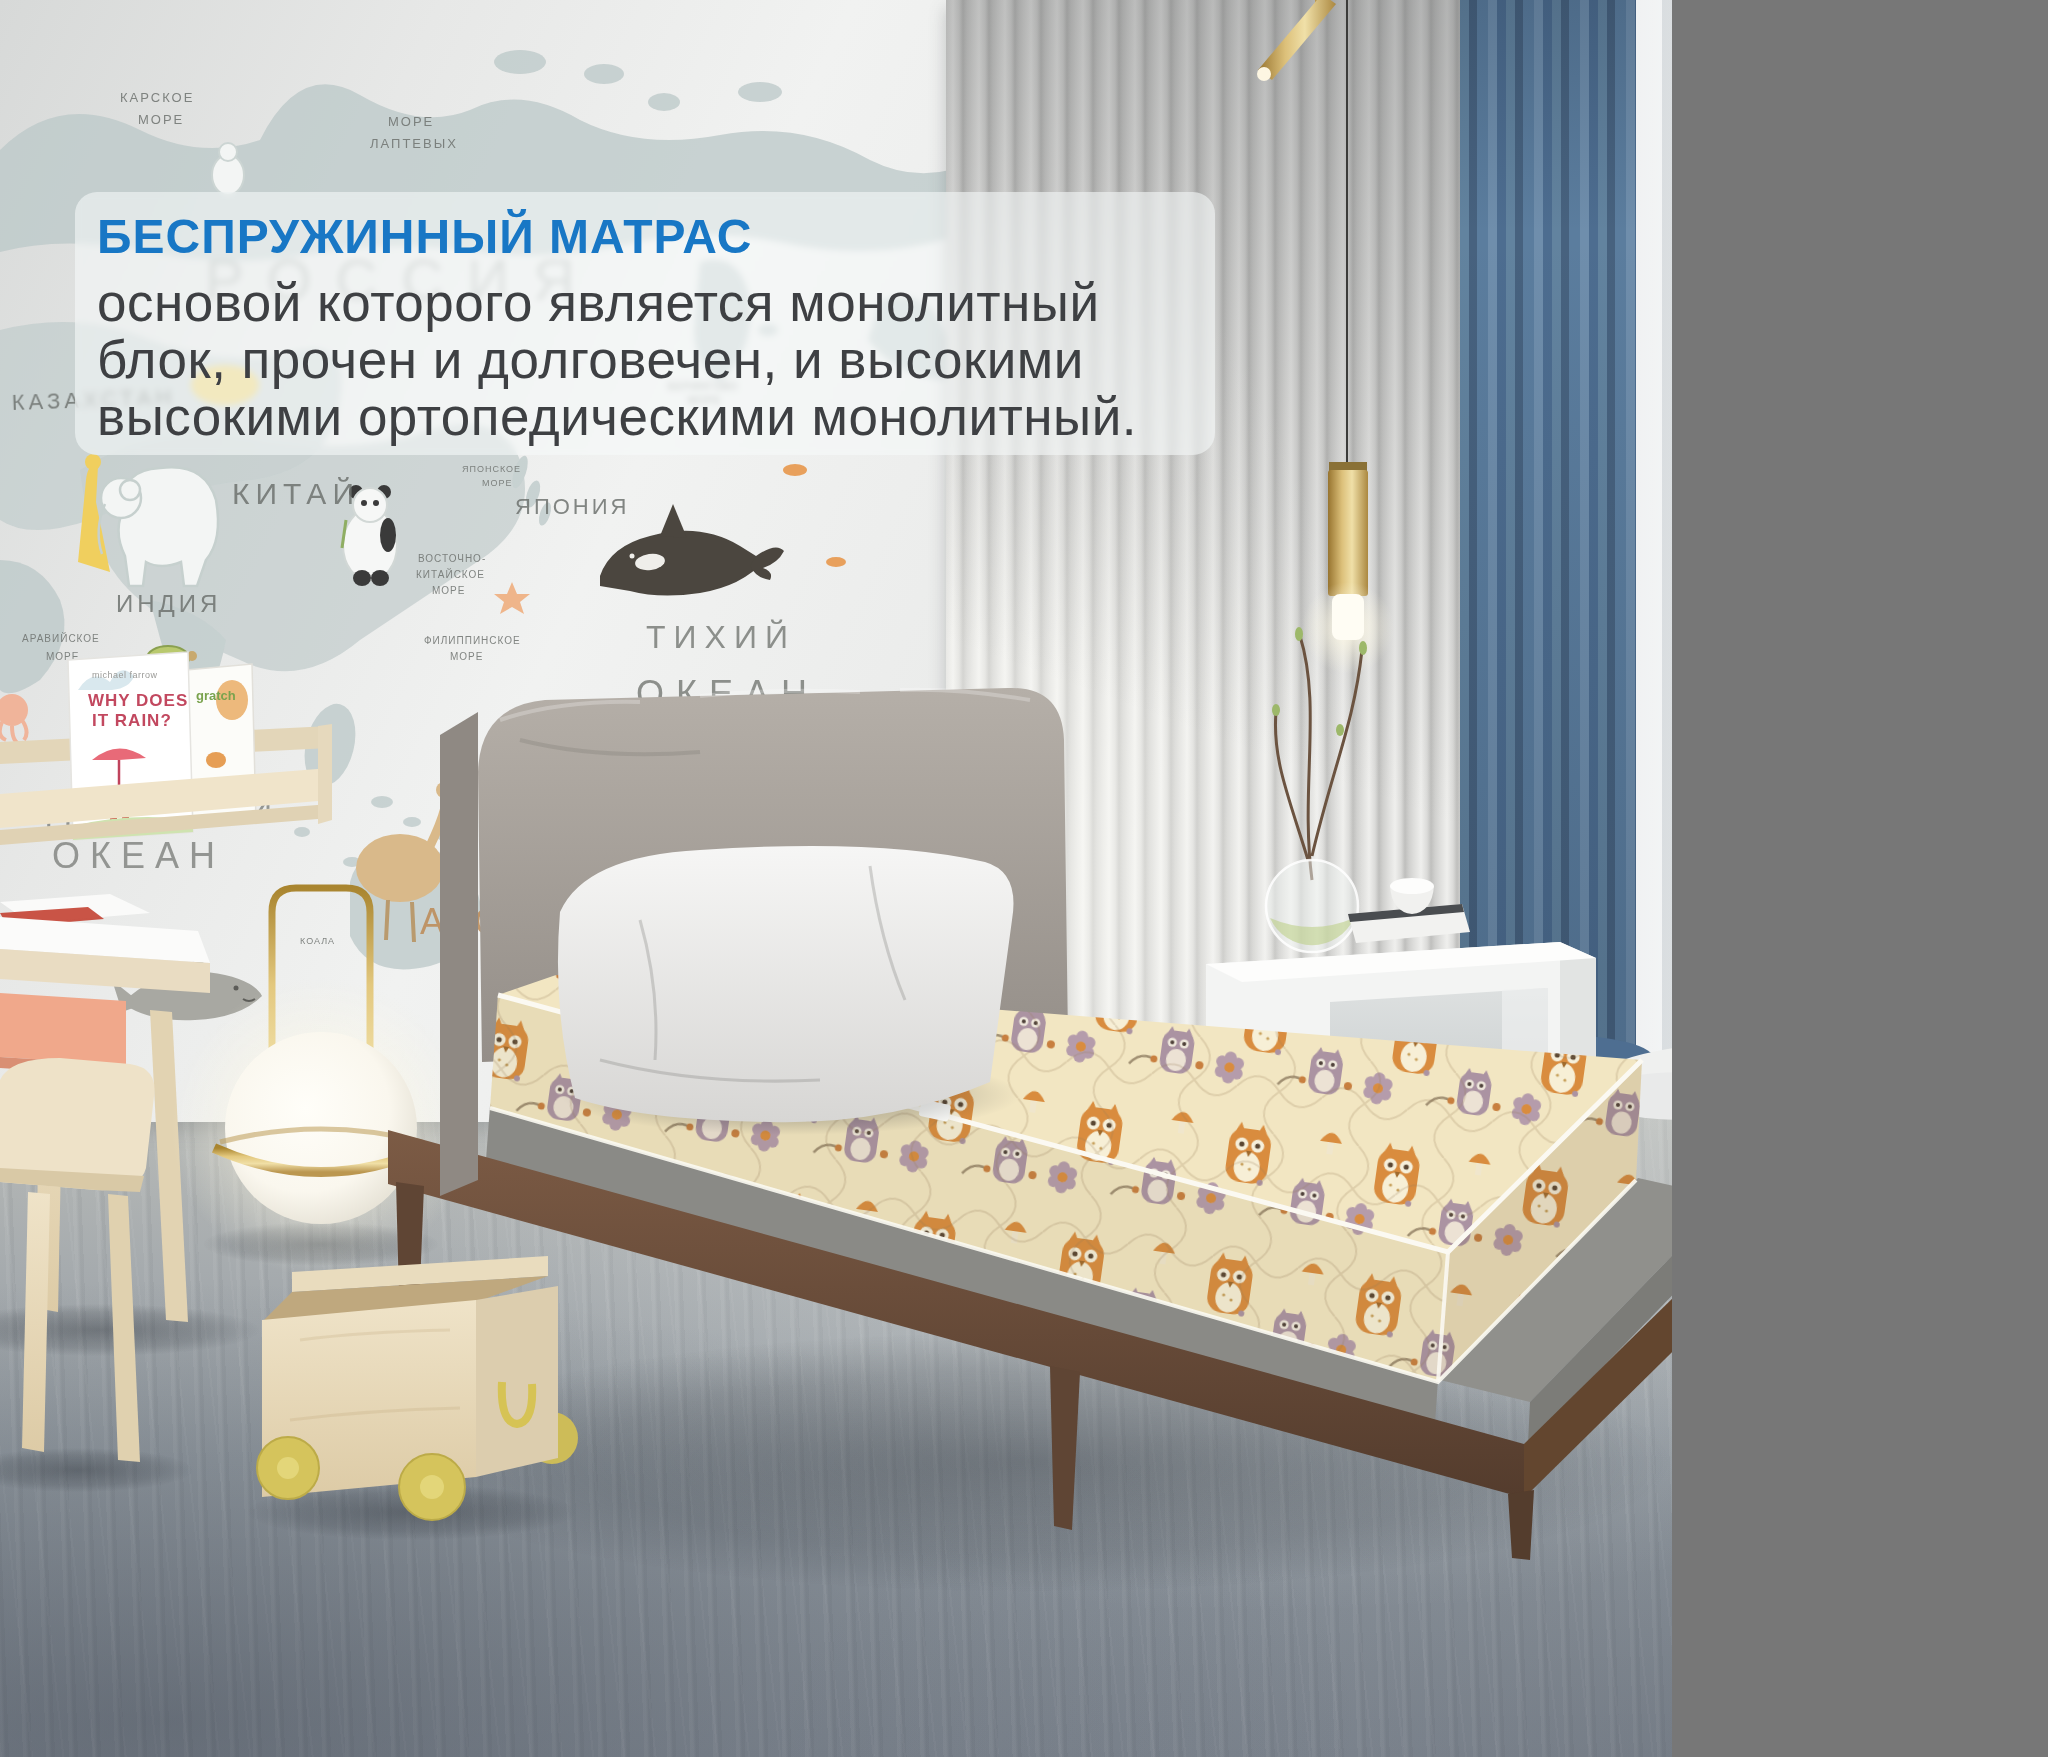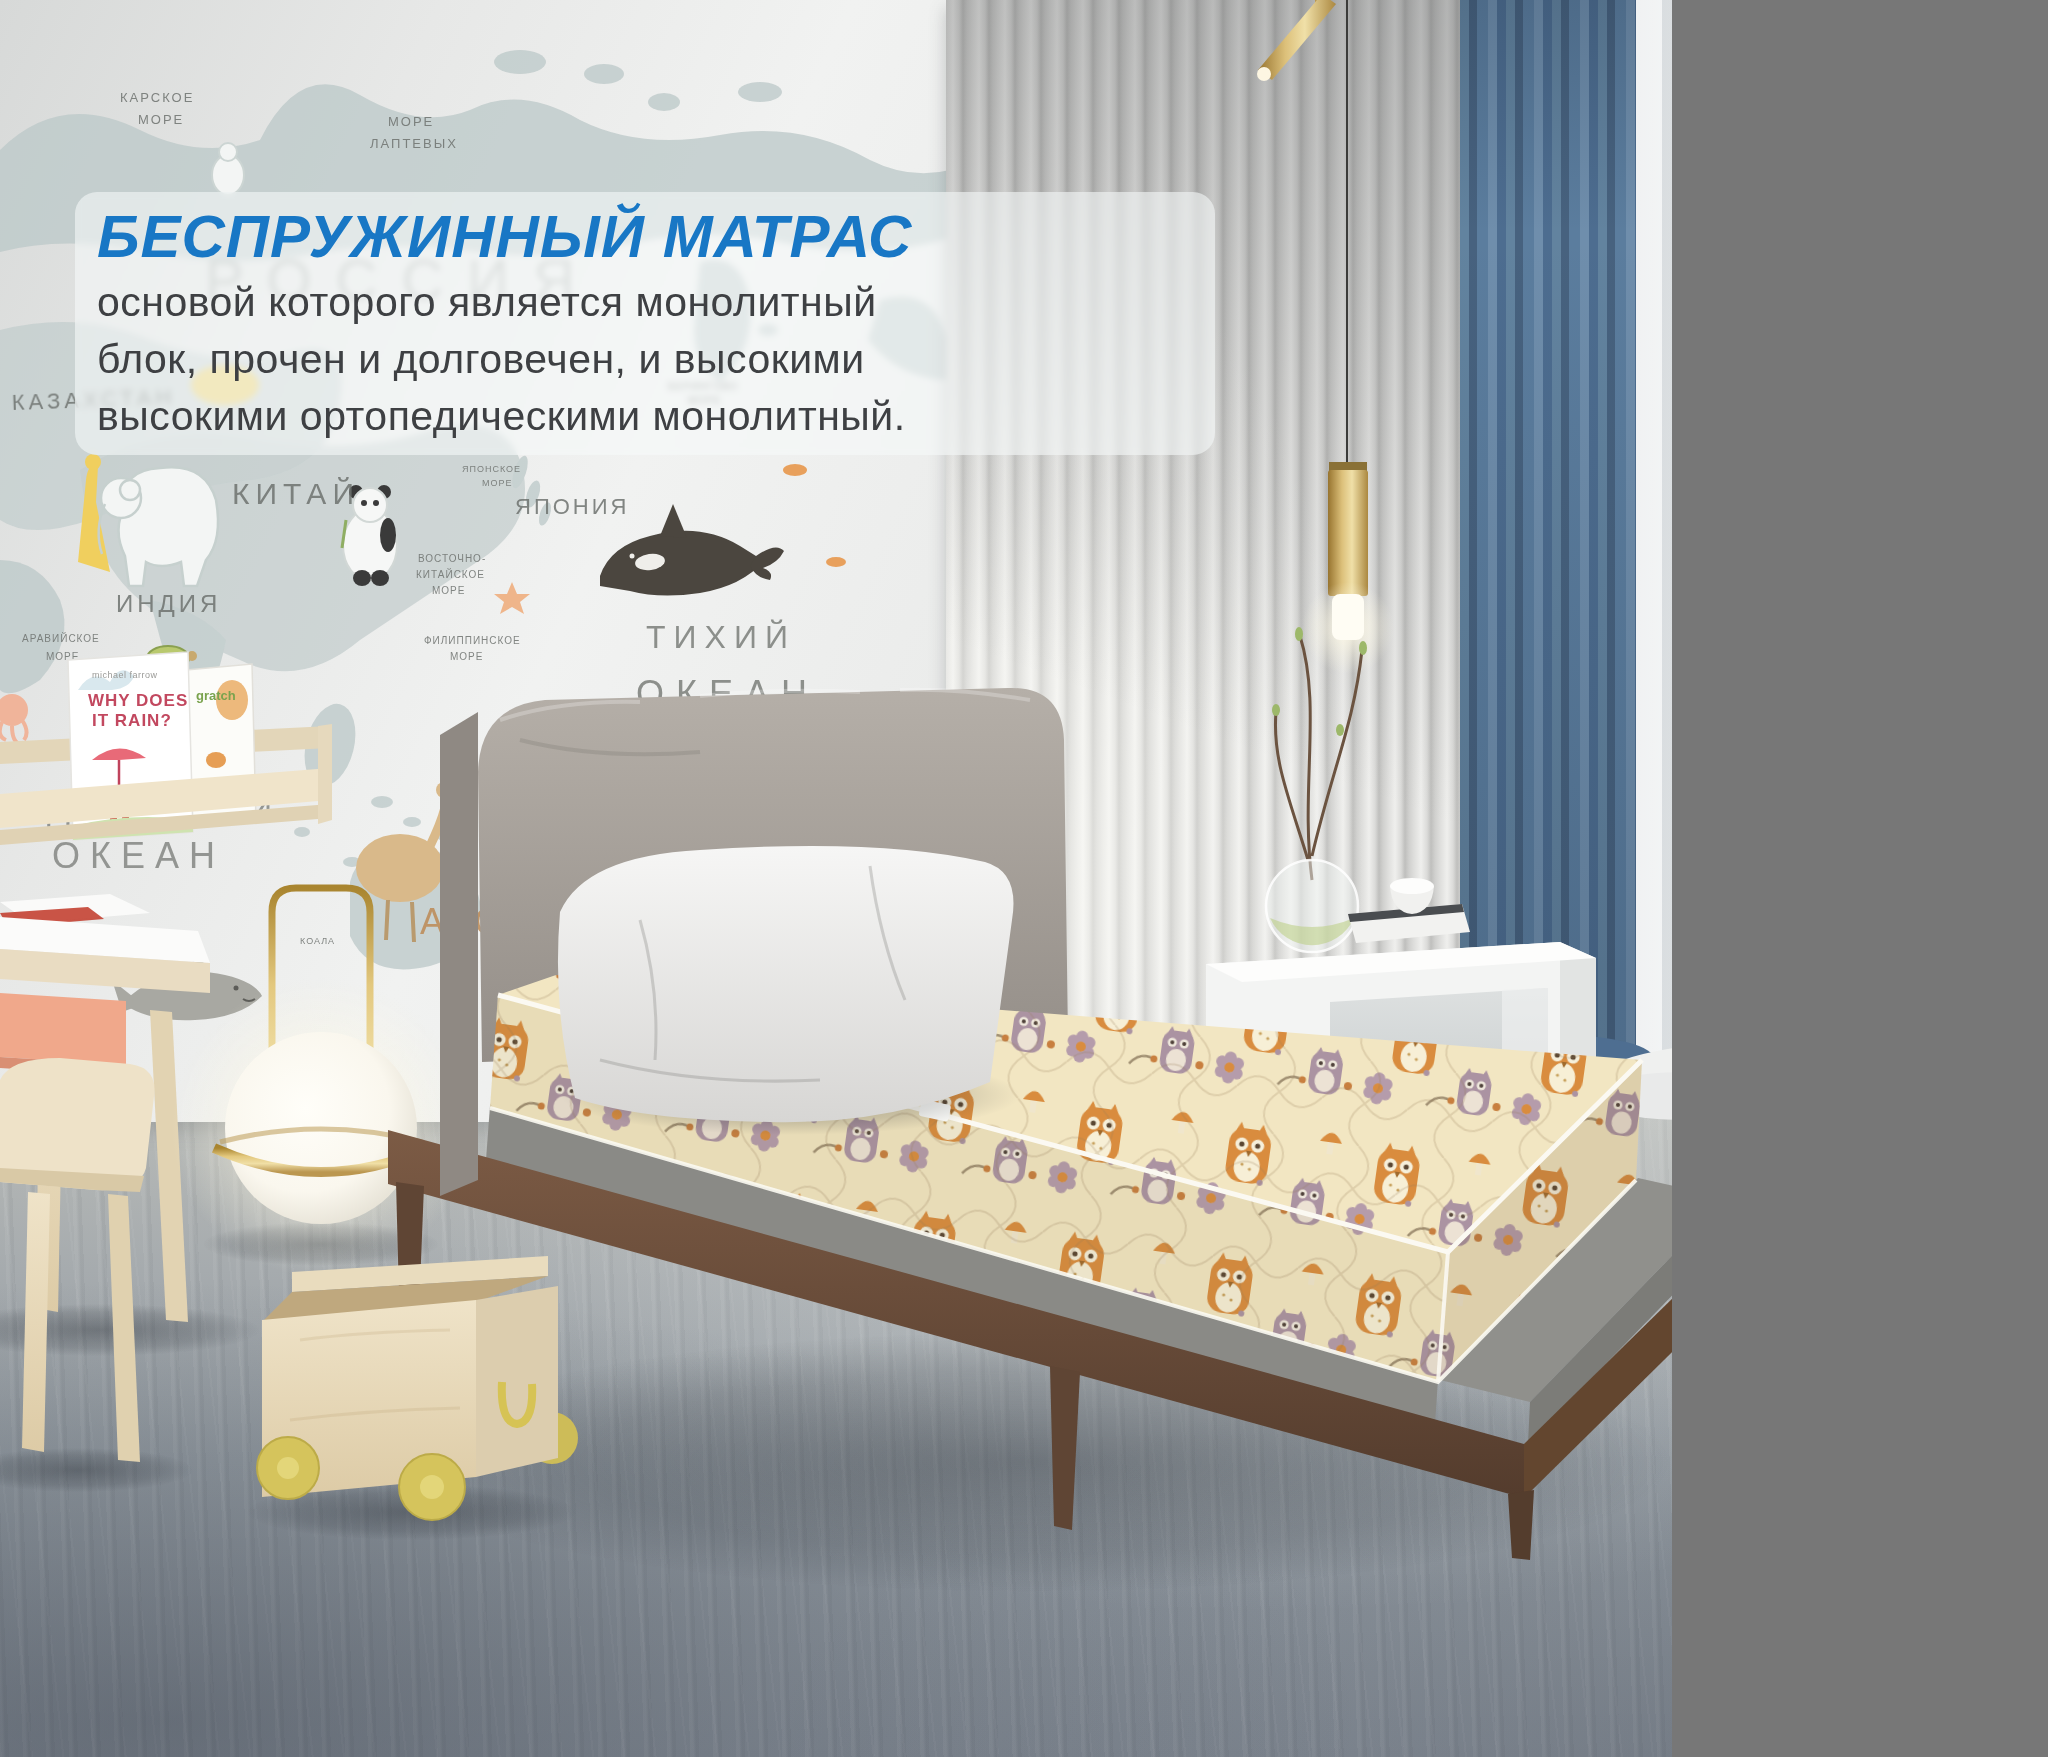--- a/index.html
+++ b/index.html
@@ -39,23 +39,23 @@
     background:
       radial-gradient(ellipse at 60% 30%, rgba(255,255,255,.95), rgba(255,255,255,.55) 55%, transparent 78%),
       linear-gradient(90deg, transparent, rgba(255,255,255,.85) 25%, rgba(255,255,255,.9) 75%, transparent);}
   
   .furniture{position:absolute;left:0;top:0;}
   
   .overlay-panel{position:absolute;left:75px;top:192px;width:1140px;height:263px;
     box-sizing:border-box;padding:8px 26px 0 22px;border-radius:22px;
     background:var(--panel_bg, rgba(246,249,249,.58));
     -webkit-backdrop-filter:blur(3px);backdrop-filter:blur(3px);}
-  .overlay-title{color:var(--accent_blue,#1877c5);font-size:60px;font-weight:700;
-    letter-spacing:1px;line-height:74px;white-space:nowrap;font-style:italic;}
-  .overlay-line{color:var(--body_text,#3e4043);font-size:41px;line-height:57px;
+  .overlay-title{color:var(--accent_blue,#1877c5);font-size:48px;font-weight:700;
+    letter-spacing:1px;line-height:74px;white-space:nowrap;}
+  .overlay-line{color:var(--body_text,#3e4043);font-size:53px;line-height:57px;
     letter-spacing:.5px;white-space:nowrap;}
   
   .mural-svg text{fill:#6e726f;opacity:.85;}
   .lbl-sm{font-size:13px;letter-spacing:2px;}
   .lbl-xs{font-size:10px;letter-spacing:1px;}
   .lbl-md{font-size:24px;letter-spacing:4px;}
   .lbl-lg{font-size:32px;letter-spacing:8px;}
   .lbl-xl{font-size:38px;letter-spacing:12px;}
 </style>
 </head>

